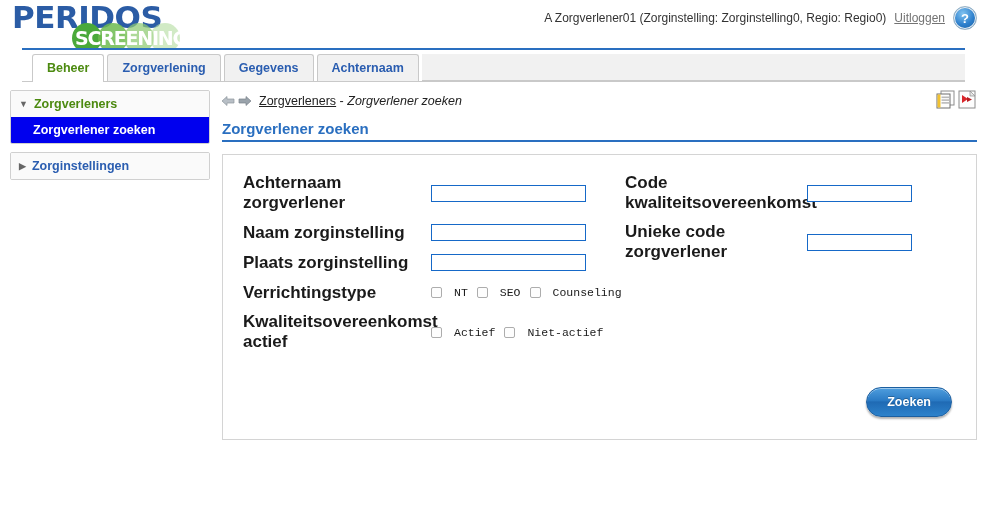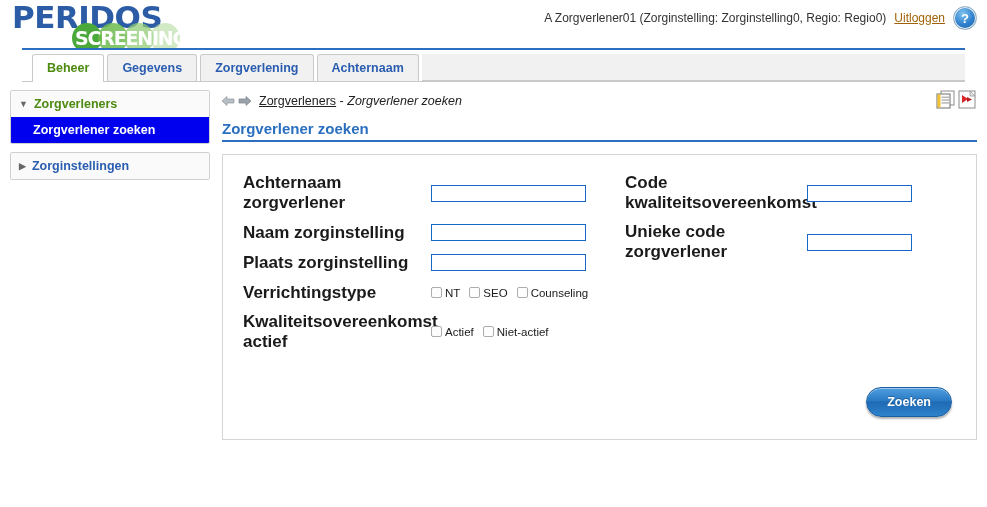--- a/index.html
+++ b/index.html
@@ -76,21 +76,21 @@
     top: 6px;
     display: flex;
     align-items: center;
     gap: 8px;
     font-size: 12px;
     color: #333;
     white-space: nowrap;
     text-align: right;
   }
   .userbar a {
-    color: #a16207;
+    color: #737373;
     text-decoration: underline;
   }
   .help-icon {
     width: 22px;
     height: 22px;
     border-radius: 50%;
     background: radial-gradient(circle at 40% 30%, #7fc2f0 0%, #2d7fcc 55%, #1b5e9e 100%);
     border: 1px solid #9bb4c6;
     box-shadow: 0 0 0 1px #e8eef3 inset;
     color: #fff;
@@ -302,26 +302,27 @@
   .col-right .finput { width: 105px; }
 
   .checks {
     display: flex;
     align-items: center;
     gap: 9px;
     flex-wrap: nowrap;
   }
   .chk {
     display: flex;
-    align-items: flex-start;
-    gap: 3px;
+    align-items: center;
+    gap: 12px;
     font-size: 11.5px;
     color: #1a1a1a;
     cursor: pointer;
     white-space: nowrap;
+    font-family: Liberation Mono, monospace;
   }
   .chk .box {
     width: 11px;
     height: 11px;
     border: 1px solid #adadad;
     border-radius: 2px;
     background: #fdfdfd;
     box-sizing: border-box;
   }
 
@@ -363,22 +364,22 @@
   <div class="userbar">
     <span>A Zorgverlener01 (Zorginstelling: Zorginstelling0, Regio: Regio0)</span>
     <a href="#">Uitloggen</a>
     <span class="help-icon">?</span>
   </div>
 </div>
 
 <div class="tabstrip-wrap">
   <div class="tabstrip">
     <div class="tab active">Beheer</div>
+    <div class="tab">Zorgverlening</div>
     <div class="tab">Gegevens</div>
-    <div class="tab">Zorgverlening</div>
     <div class="tab">Achternaam</div>
     <div class="tabstrip-filler"></div>
   </div>
 </div>
 
 <div class="page">
 
   <div class="sidebar">
     <div class="nav-group">
       <div class="nav-head open">

